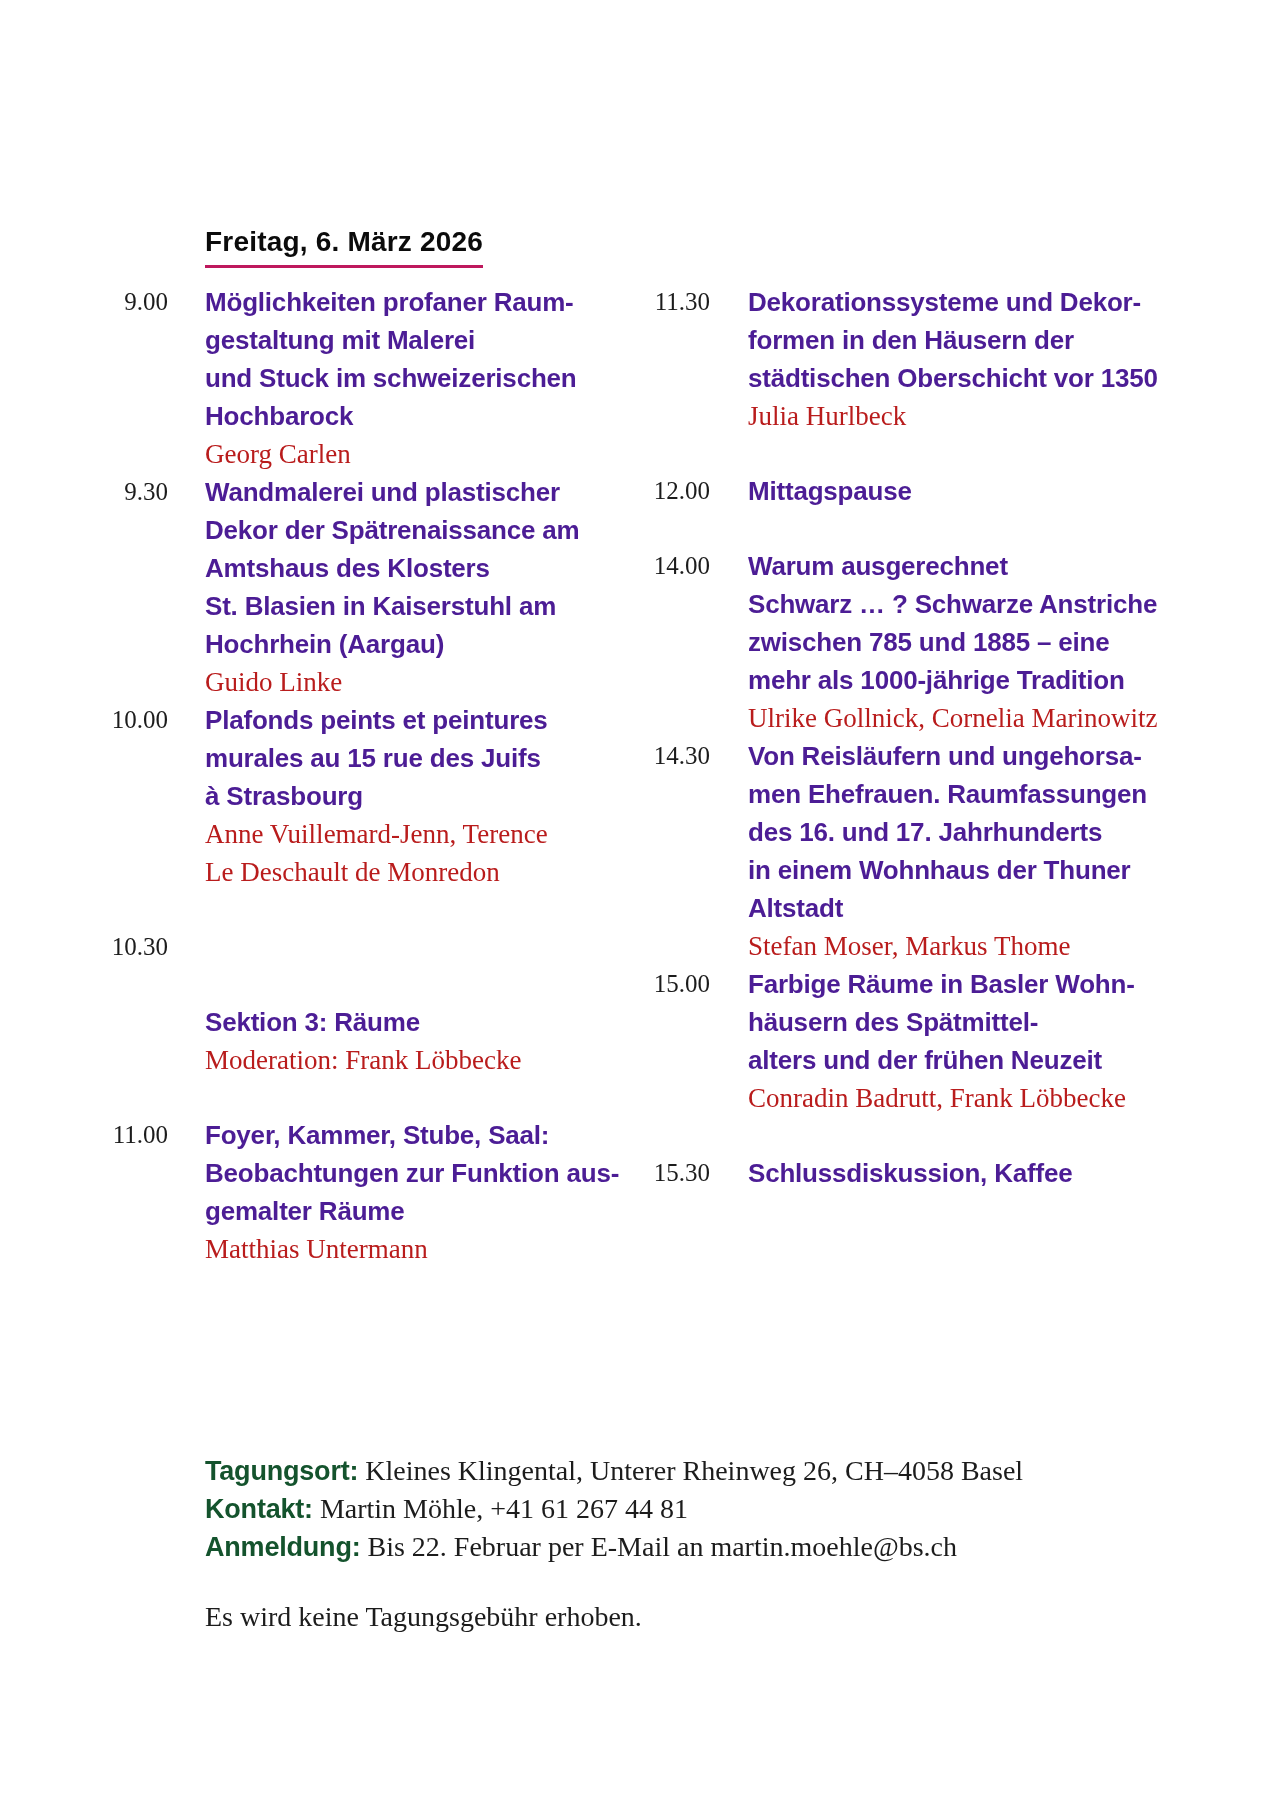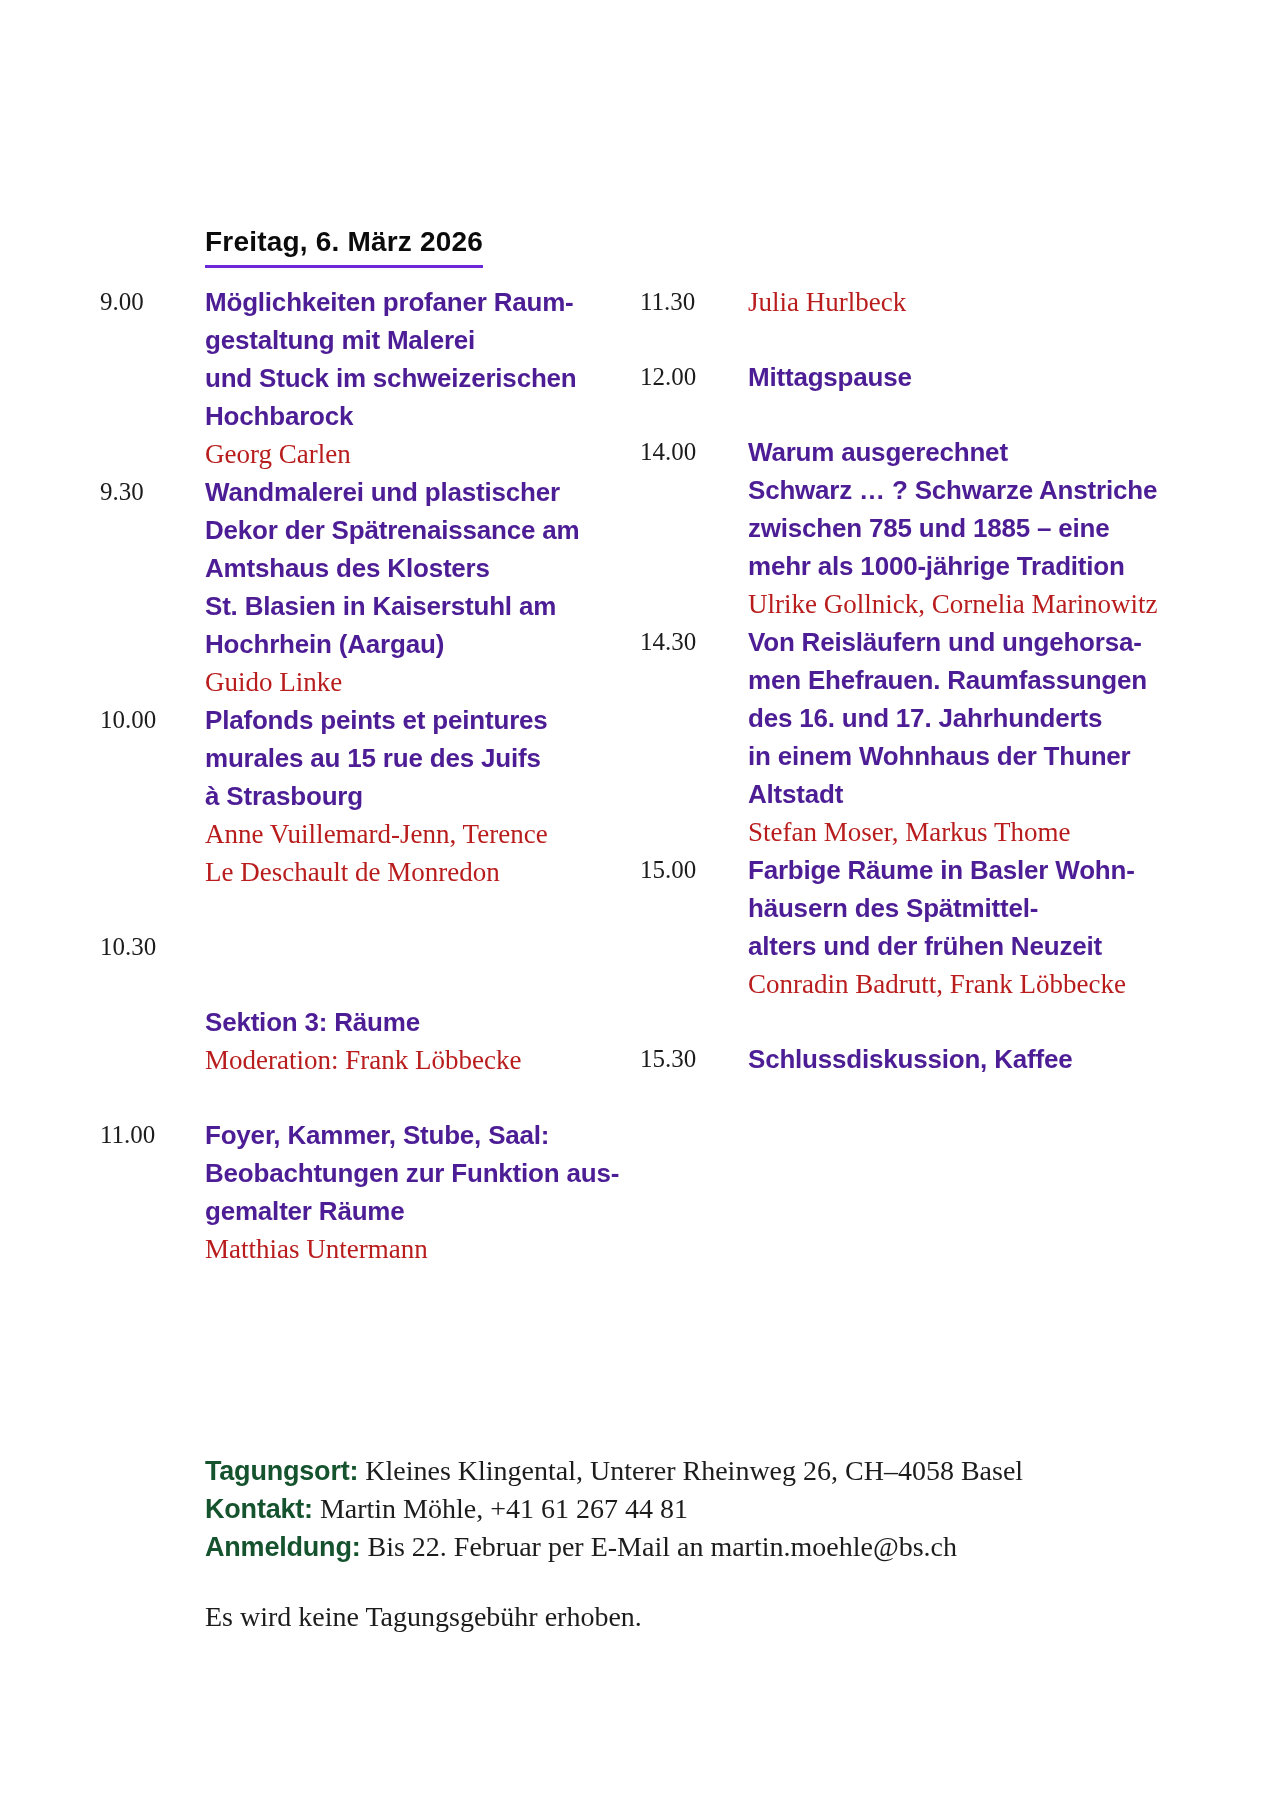--- a/index.html
+++ b/index.html
@@ -7,29 +7,29 @@
     width:1277px;height:1810px;position:relative;
     background:#ffffff;color:#0b0b0b;
     font-family:"Liberation Sans",sans-serif;
     -webkit-font-smoothing:antialiased;
   }
   .page{position:absolute;inset:0;}
   .day-title{
     position:absolute;left:205px;top:206px;
     font:bold 28px/34px "Liberation Sans",sans-serif;
     letter-spacing:.2px;
-    display:inline-block;border-bottom:3px solid #6d28d9;padding-bottom:6px;text-align:center;
+    display:inline-block;border-bottom:3px solid #be185d;padding-bottom:6px;text-align:center;
   }
   .col{position:absolute;top:283px;}
   .col-left{left:100px;width:530px;}
   .col-right{left:640px;width:580px;}
   .entry{display:flex;align-items:flex-start;}
   .entry.gap{margin-top:37px;}
   .time{
-    flex:0 0 auto;
+    flex:0 0 auto;text-align:right;
     font:25px/38px "Liberation Serif",serif;color:#1c1c1c;
     font-variant-numeric:oldstyle-nums;
   }
   .col-left .time{width:68px;}
   .col-right .time{width:70px;}
   .content{flex:1 1 auto;}
   .col-left .content{margin-left:37px;}
   .col-right .content{margin-left:38px;}
   .talk-title{
     font:bold 26px/38px "Liberation Sans",sans-serif;
@@ -107,20 +107,23 @@
 gemalter Räume</div>
         <div class="speakers">Matthias Untermann</div>
       </div>
     </div>
   </div>
 
   <div class="col col-right">
     <div class="entry">
       <div class="time">11.30</div>
       <div class="content">
+        <div class="talk-title">Dekorationssysteme und Dekor-
+formen in den Häusern der
+städtischen Oberschicht vor 1350</div>
         <div class="speakers">Julia Hurlbeck</div>
       </div>
     </div>
     <div class="entry gap">
       <div class="time">12.00</div>
       <div class="content">
         <div class="talk-title">Mittagspause</div>
         <div class="speakers"></div>
       </div>
     </div>

